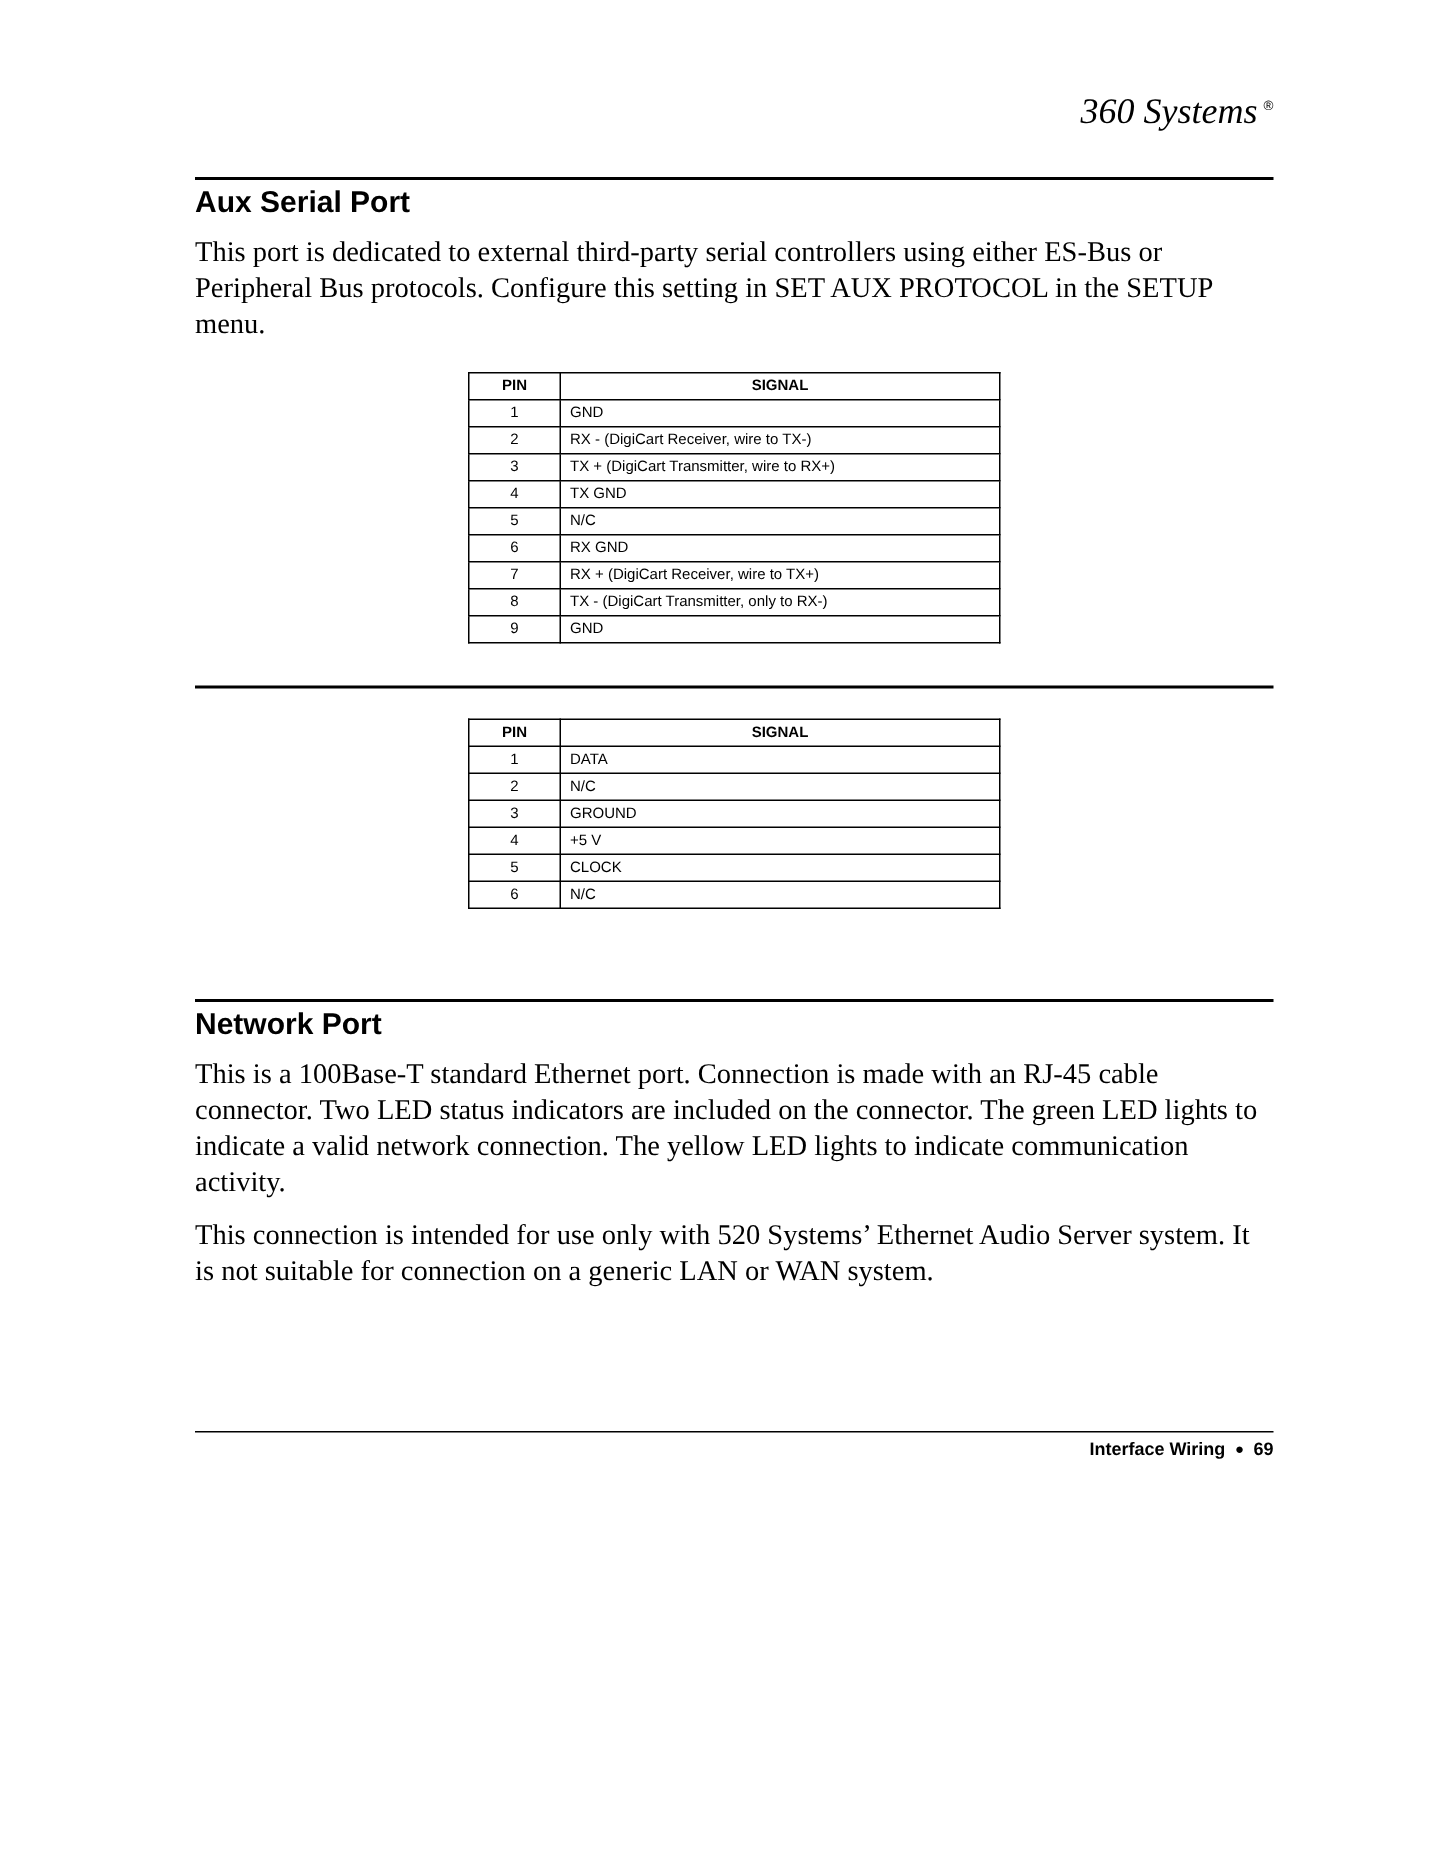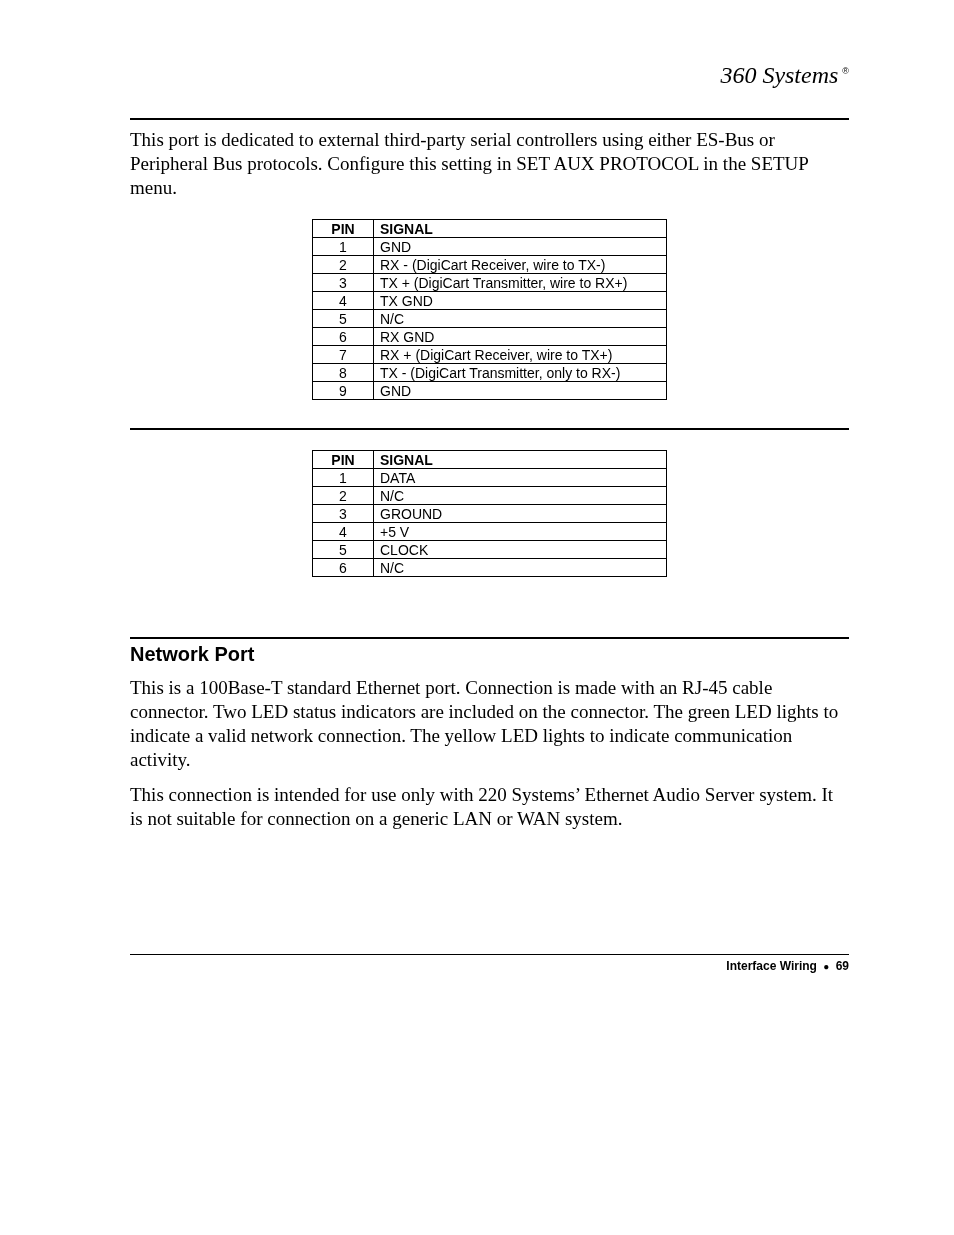--- a/index.html
+++ b/index.html
@@ -44,31 +44,31 @@
   }
   p.body {
     font-size: 19px;
     line-height: 1.25;
     margin: 8px 0 12px 0;
   }
   .pin-table {
     border-collapse: collapse;
     margin: 20px auto 22px auto;
     font-family: Arial, Helvetica, sans-serif;
-    font-size: 14px;
+    font-size: 10px;
   }
   .pin-table th, .pin-table td {
     border: 1px solid #000;
     padding: 0 6px;
     height: 17px;
     vertical-align: middle;
   }
   .pin-table th {
     font-weight: 700;
-    text-align: left;
+    text-align: center;
   }
   .pin-table th.pin, .pin-table td.pin {
     width: 48px;
     text-align: center;
   }
   .pin-table th.sig, .pin-table td.sig {
     width: 280px;
   }
   .sect-block { margin-top: 28px; }
   .sect-block.first { margin-top: 58px; }
@@ -100,20 +100,21 @@
 <body>
 
 <div class="page">
 
   <div class="brand">
     <span>360 Systems</span><span class="tm">®</span>
   </div>
 
   <div class="sect-block first">
     <hr class="sect-rule">
+    <h2 class="sect-title">Aux Serial Port</h2>
     <p class="body">This port is dedicated to external third-party serial controllers using either ES-Bus or Peripheral Bus protocols.  Configure this setting in SET AUX PROTOCOL in the SETUP menu.</p>
     <table class="pin-table">
       <tbody>
           <tr>
         <th class="pin">PIN</th>
         <th class="sig">SIGNAL</th>
       </tr>
       <tr>
             <td class="pin">1</td>
             <td class="sig">GND</td>
@@ -187,21 +188,21 @@
             <td class="sig">N/C</td>
           </tr>
     </tbody>
       </table>
   </div>
 
   <div class="sect-block" style="margin-top:60px">
     <hr class="sect-rule">
     <h2 class="sect-title">Network Port</h2>
     <p class="body">This is a 100Base-T standard Ethernet port.  Connection is made with an RJ-45 cable connector.  Two LED status indicators are included on the connector.  The green LED lights to indicate a valid network connection.  The yellow LED lights to indicate communication activity.</p>
-    <p class="body">This connection is intended for use only with 220 Systems’ Ethernet Audio Server system.  It is not suitable for connection on a generic LAN or WAN system.</p>
+    <p class="body">This connection is intended for use only with 520 Systems’ Ethernet Audio Server system.  It is not suitable for connection on a generic LAN or WAN system.</p>
   </div>
 
 
   <div class="footer-wrap">
     <hr class="footer-rule">
     <div class="footer-text">
       <b><span>Interface Wiring</span></b>
       <span class="bullet">●</span>
       <span class="pagenum">69</span>
     </div>

